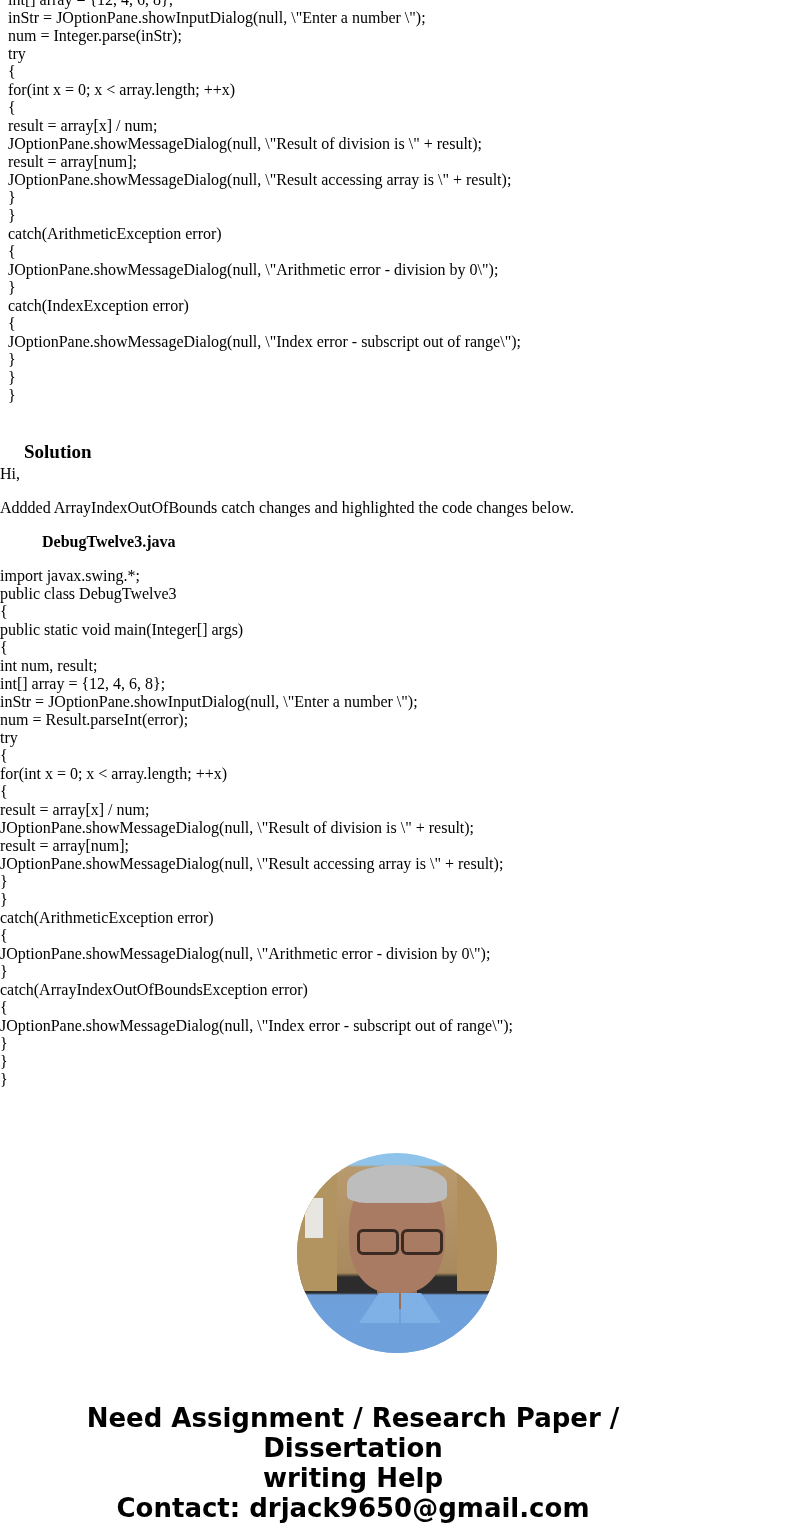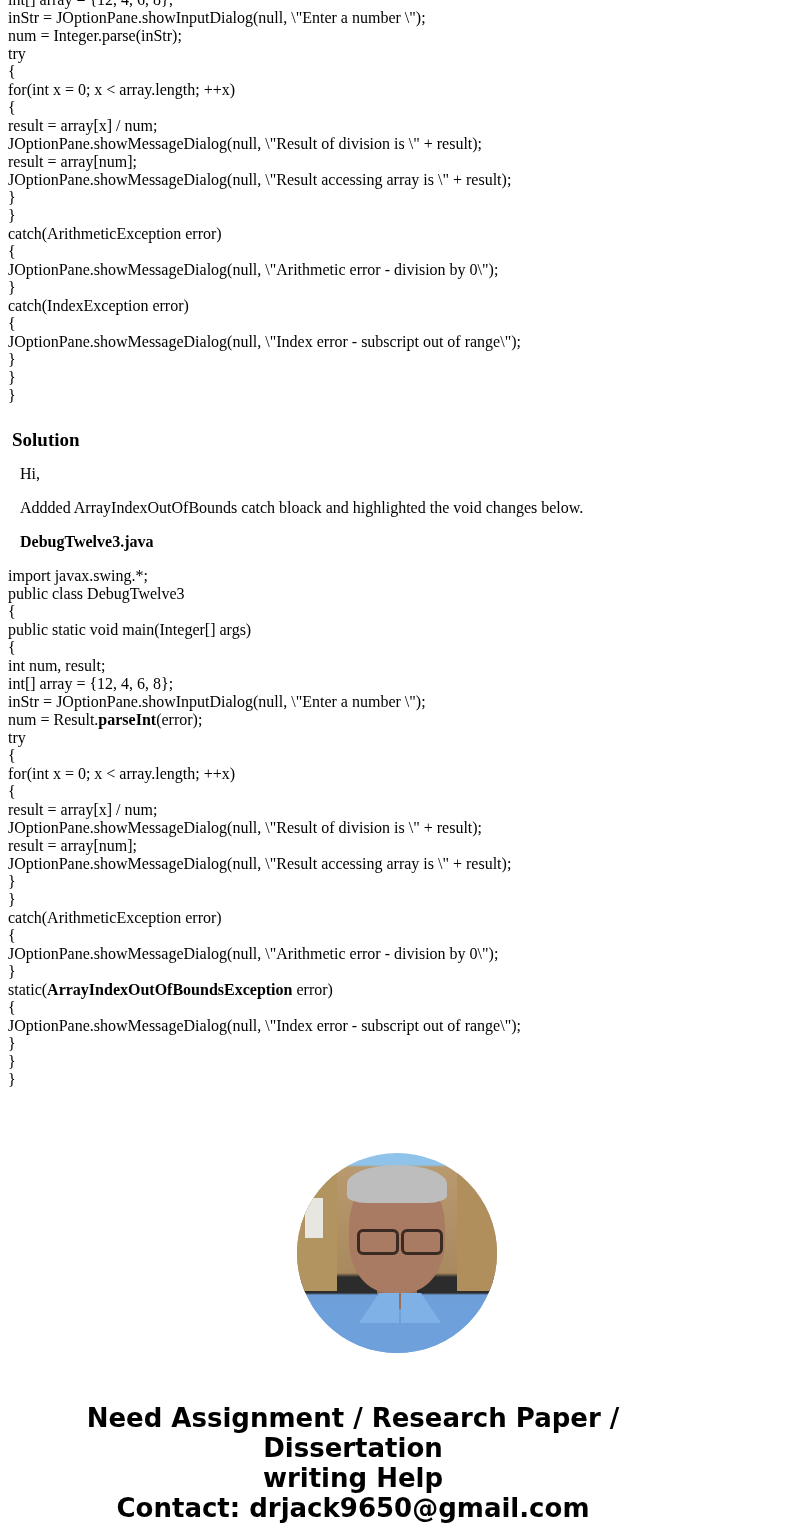--- a/index.html
+++ b/index.html
@@ -7,28 +7,28 @@
     width: 794px;
     height: 1523px;
     overflow: hidden;
     position: relative;
     font-family: "Liberation Serif", serif;
     font-size: 16px;
     color: #000000;
   }
   .page { position: absolute; left: 8px; top: -9px; width: 780px; }
   .code-line { line-height: 18px; height: 18px; white-space: pre; }
-  .code-line b { font-weight: bold; }
+  .code-line b { font-weight: normal; }
   h3.sol {
-    font-size: 19px; font-weight: bold; margin: 4px;
+    font-size: 19px; font-weight: bold; margin: 16px;
     position: absolute; left: 8px; top: 425px; line-height: 22px;
   }
-  .para { position: absolute; left: 20px; line-height: 18px; white-space: pre; text-align: center; }
+  .para { position: absolute; left: 0; line-height: 18px; white-space: pre; text-align: center; }
   .bold { font-weight: bold; }
-  .code2 { position: absolute; left: 8px; top: 567px; }
+  .code2 { position: absolute; left: 0; top: 567px; }
   .avatar {
     position: absolute; left: 297px; top: 1153px; width: 200px; height: 200px;
     border-radius: 50%; overflow: hidden;
     background: linear-gradient(180deg, #8fc3ea 0%, #8fc3ea 6%, #b89a6e 7%, #a88a5e 60%, #2c2c2c 62%, #2c2c2c 70%, #6f9fd8 71%, #6f9fd8 100%);
   }
   .avatar .wall-l { position:absolute; left:0; top:18px; width:40px; height:120px; background:#b29461; }
   .avatar .wall-r { position:absolute; right:0; top:18px; width:40px; height:120px; background:#b08f5c; }
   .avatar .switch { position:absolute; left:8px; top:45px; width:18px; height:40px; background:#e8e6e0; }
   .avatar .head {
     position:absolute; left:52px; top:18px; width:96px; height:122px;
@@ -85,22 +85,22 @@
   <div class="code-line">catch(IndexException error)</div>
   <div class="code-line">{</div>
   <div class="code-line">JOptionPane.showMessageDialog(null, \"Index error - subscript out of range\");</div>
   <div class="code-line">}</div>
   <div class="code-line">}</div>
   <div class="code-line">}</div>
 </div>
 
 <h3 class="sol">Solution</h3>
 <div class="para" style="top:465px;">Hi,</div>
-<div class="para" style="top:499px;">Addded ArrayIndexOutOfBounds catch bloack and highlighted the void changes below.</div>
-<div class="para bold" style="top:533px;">DebugTwelve3.java</div>
+<div class="para" style="top:499px;">Addded ArrayIndexOutOfBounds catch changes and highlighted the code changes below.</div>
+<div class="para bold" style="top:533px;margin-left:42px;">DebugTwelve3.java</div>
 
 <div class="code2">
   <div class="code-line">import javax.swing.*;</div>
   <div class="code-line">public class DebugTwelve3</div>
   <div class="code-line">{</div>
   <div class="code-line">public static void main(Integer[] args)</div>
   <div class="code-line">{</div>
   <div class="code-line">int num, result;</div>
   <div class="code-line">int[] array = {12, 4, 6, 8};</div>
   <div class="code-line">inStr = JOptionPane.showInputDialog(null, \"Enter a number \");</div>
@@ -112,21 +112,21 @@
   <div class="code-line">result = array[x] / num;</div>
   <div class="code-line">JOptionPane.showMessageDialog(null, \"Result of division is \" + result);</div>
   <div class="code-line">result = array[num];</div>
   <div class="code-line">JOptionPane.showMessageDialog(null, \"Result accessing array is \" + result);</div>
   <div class="code-line">}</div>
   <div class="code-line">}</div>
   <div class="code-line">catch(ArithmeticException error)</div>
   <div class="code-line">{</div>
   <div class="code-line">JOptionPane.showMessageDialog(null, \"Arithmetic error - division by 0\");</div>
   <div class="code-line">}</div>
-  <div class="code-line"><span>static(</span><b>ArrayIndexOutOfBoundsException</b><span> error)</span></div>
+  <div class="code-line"><span>catch(</span><b>ArrayIndexOutOfBoundsException</b><span> error)</span></div>
   <div class="code-line">{</div>
   <div class="code-line">JOptionPane.showMessageDialog(null, \"Index error - subscript out of range\");</div>
   <div class="code-line">}</div>
   <div class="code-line">}</div>
   <div class="code-line">}</div>
 </div>
 
 <div class="avatar" title="author-photo">
   <div class="wall-l"></div>
   <div class="wall-r"></div>

